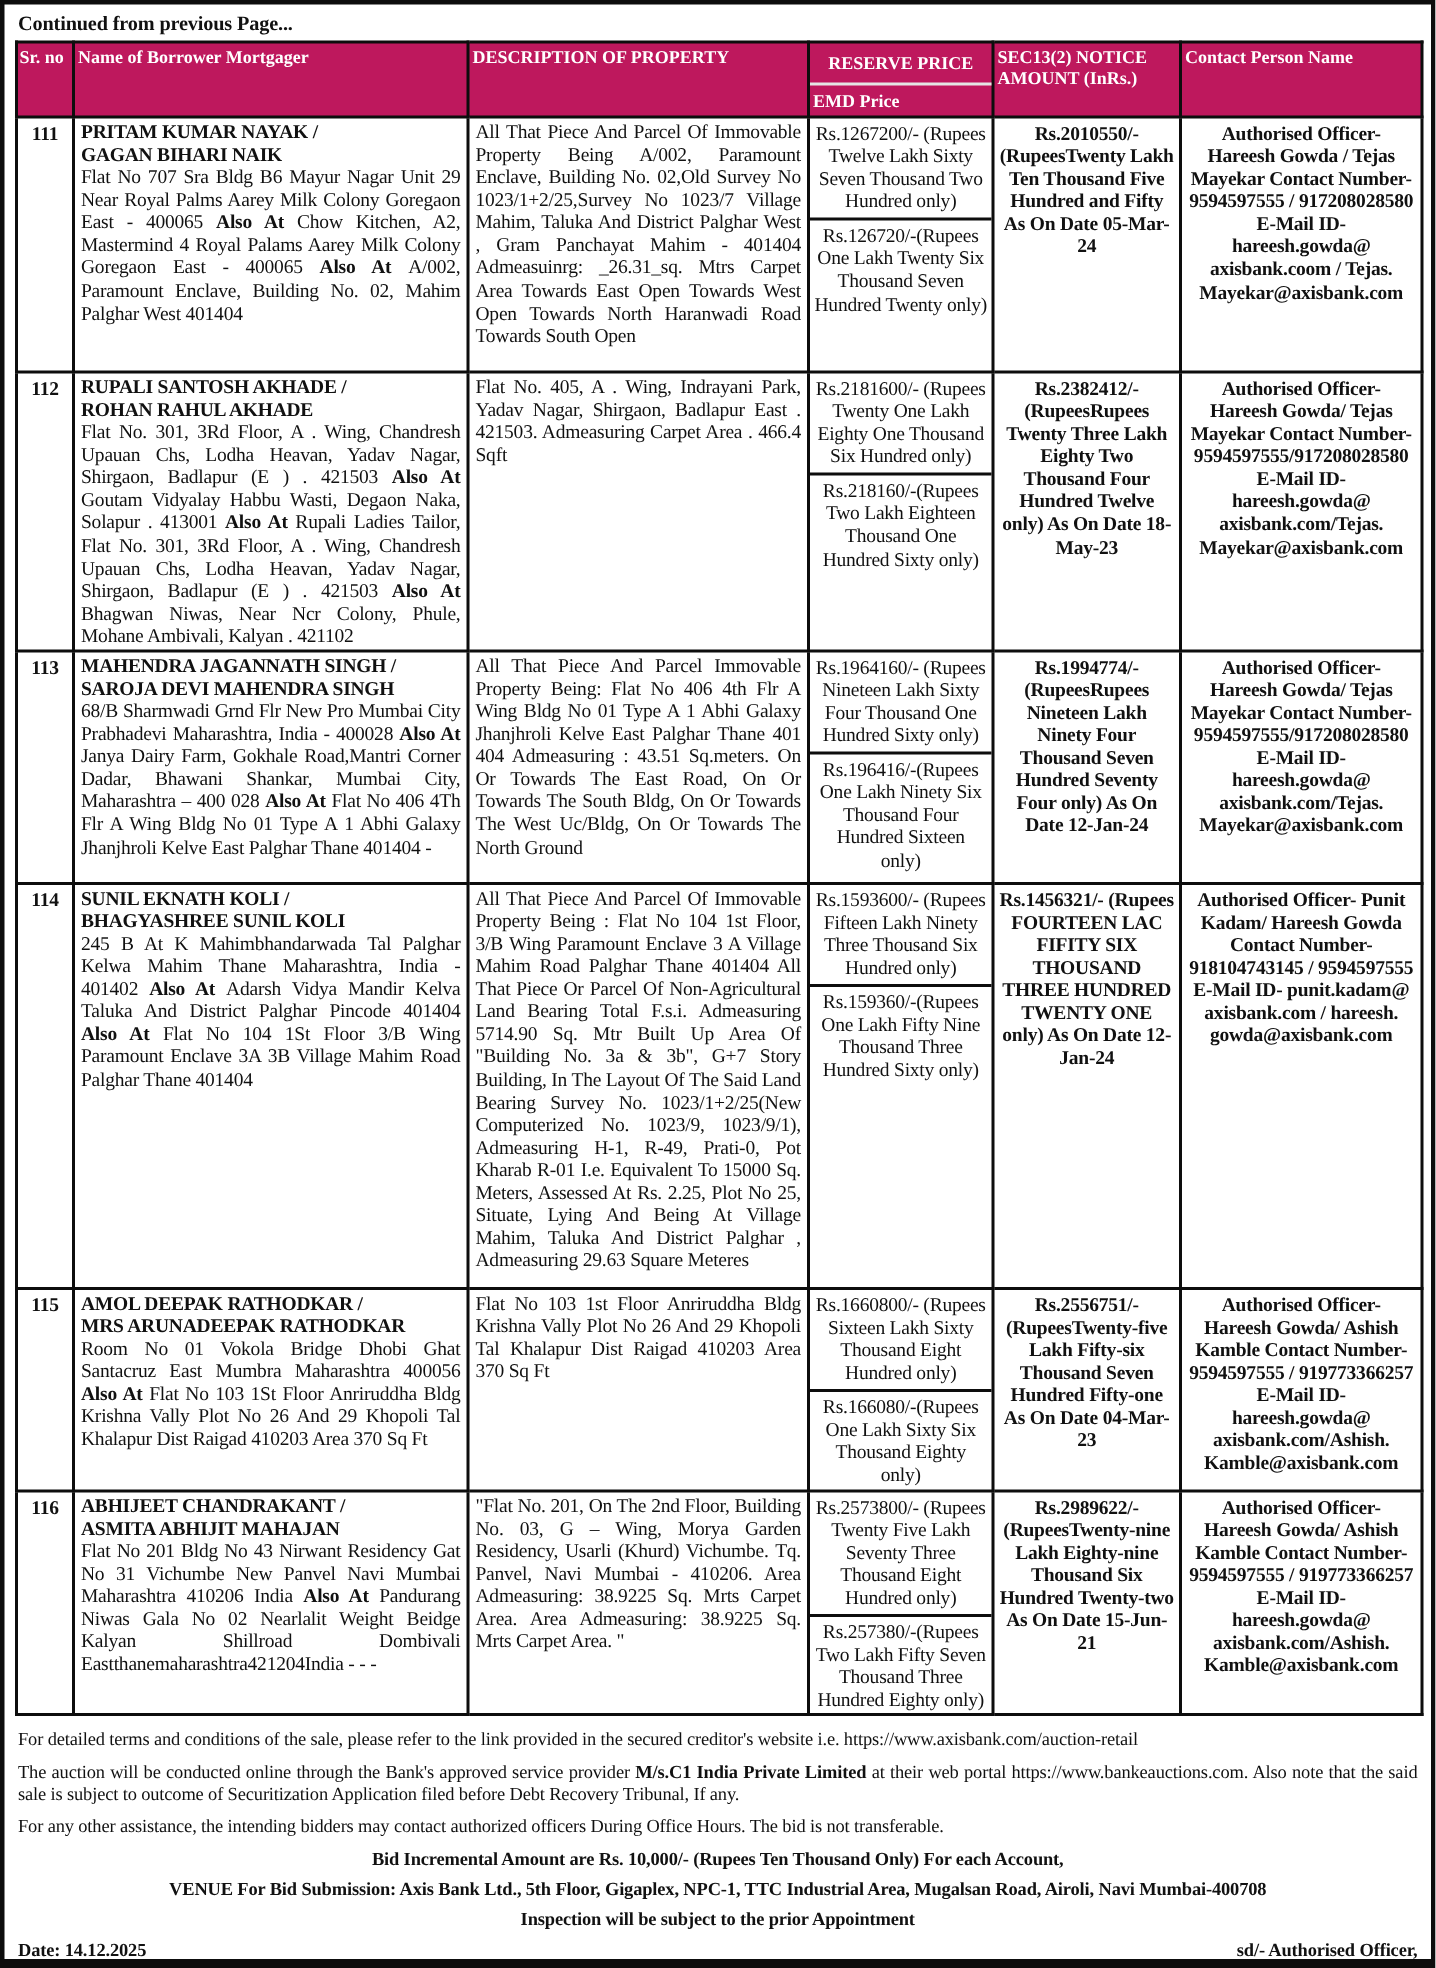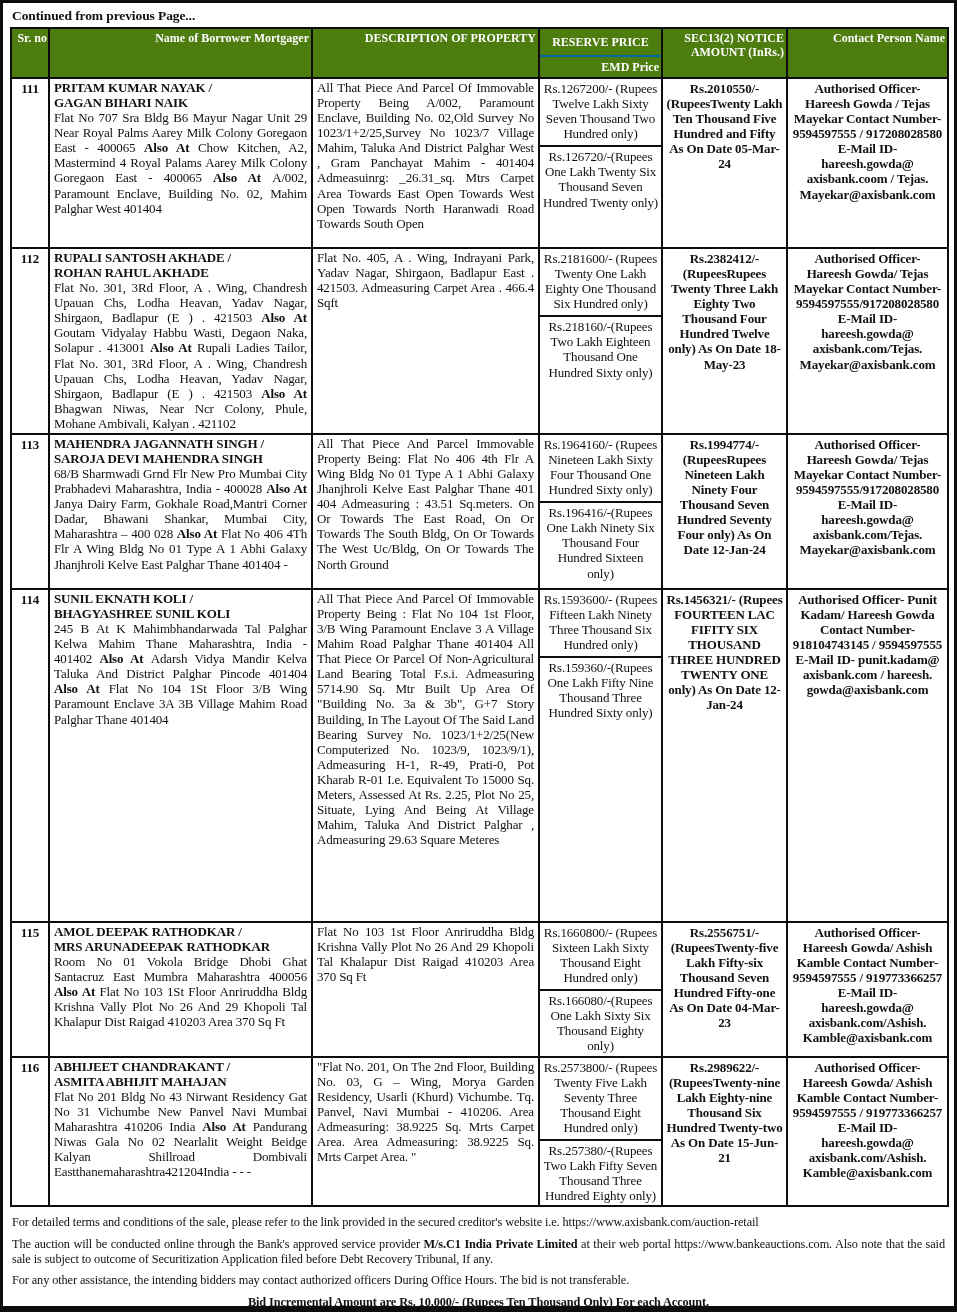--- a/index.html
+++ b/index.html
@@ -7,41 +7,41 @@
     width:957px;height:1312px;box-sizing:border-box;background:#fff;
     border:3px solid #0d0d0d;border-bottom-width:6px;
     padding:4px 7px 24px 7px;
     font-family:Liberation Serif, serif;color:#111;
     overflow:hidden;
   }
   .continued{font-weight:bold;font-size:13.5px;padding:1px 0 3px 2px;letter-spacing:-0.1px;}
   table.auction{border-collapse:collapse;table-layout:fixed;width:937px;}
   table.auction td,table.auction th{border:2px solid #0d0d0d;vertical-align:top;box-sizing:border-box;}
   thead th{
-    background:#4d7c0f;color:#fff;font-size:12px;font-weight:bold;
-    text-align:right;vertical-align:middle;padding:2px;height:50px;line-height:1.2;
+    background:#be185d;color:#fff;font-size:12px;font-weight:bold;
+    text-align:left;vertical-align:middle;padding:2px;height:50px;line-height:1.2;
   }
   th.rph{padding:0;}
   .rph-in{display:flex;flex-direction:column;height:100%;}
   .rph-top{flex:1;display:flex;align-items:center;justify-content:center;padding:2px;}
-  .rph-bot{border-top:2px solid #0369a1;padding:3px 2px;}
+  .rph-bot{border-top:2px solid #e5e5e5;padding:3px 2px;}
   td{font-size:13px;line-height:1.16;letter-spacing:-0.15px;}
   td.sr{text-align:center;font-weight:bold;padding:2px 1px;}
   td.nm{padding:1px 4px 2px 4px;}
   .bname{font-weight:bold;text-align:left;}
   .addr{text-align:justify;}
   td.ds{padding:1px 4px 2px 4px;text-align:justify;}
   td.rp{padding:0;text-align:center;}
   .rpt{border-bottom:2px solid #0d0d0d;padding:2px 3px 4px 3px;}
   .rpb{padding:2px 3px;}
   td.na{font-weight:bold;text-align:center;padding:2px 3px;}
   td.cp{font-weight:bold;text-align:center;padding:2px 3px;}
   .b{font-weight:bold;}
   tr.h0{height:170px;} tr.h1{height:185px;} tr.h2{height:155px;}
-  tr.h3{height:333px;} tr.h4{height:104px;} tr.h5{height:104px;}
+  tr.h3{height:270px;} tr.h4{height:104px;} tr.h5{height:104px;}
   .footer{padding:8px 2px 0 2px;font-size:12.3px;line-height:1.25;letter-spacing:-0.1px;}
   .f-line{margin:0 0 6px 0;}
   .f-just{text-align:justify;margin:0 0 6px 0;}
   .f-bold{font-weight:bold;margin:0 0 5px 0;text-align:center;}
   .f-split{display:flex;justify-content:space-between;font-weight:bold;margin:0 0 5px 0;}
 </style>
 </head>
 <body>
 
 <div class="page">

